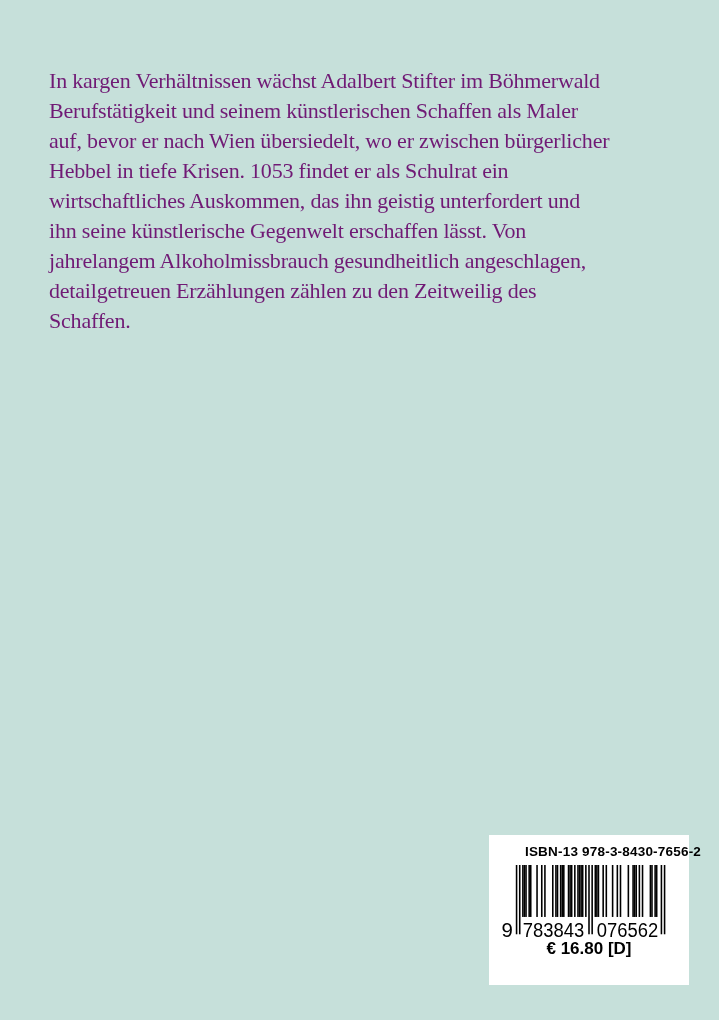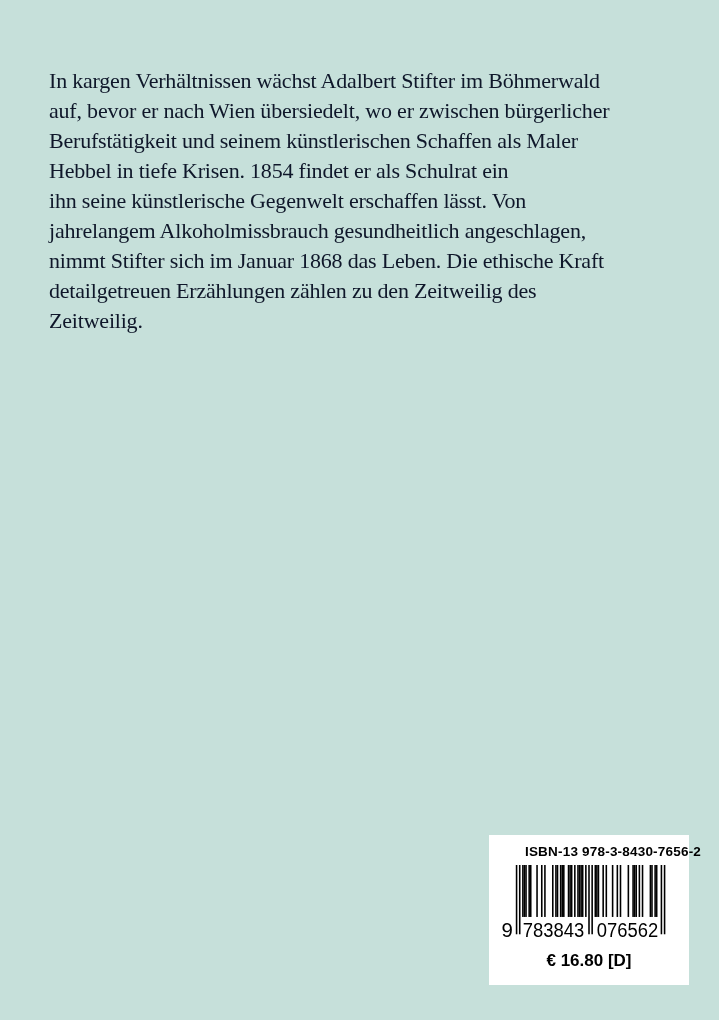--- a/index.html
+++ b/index.html
@@ -56,41 +56,41 @@
   }
   .ean-svg {
     margin-top: 6px;
     display: block;
   }
   .ean-svg text {
     font-family: "Liberation Sans", sans-serif;
     fill: #000000;
   }
   .price-label {
-    margin-top: 12px;
+    margin-top: 0;
     font-size: 17px;
     font-weight: bold;
     white-space: nowrap;
   }
 </style>
 </head>
 <body style="background: rgb(198, 224, 218);">
 
 <div class="cover">
 
-  <div class="blurb" style="color: #0f172a;">
+  <div class="blurb" style="color: #701a75;">
     <div class="blurb-line">In kargen Verhältnissen wächst Adalbert Stifter im Böhmerwald</div>
+    <div class="blurb-line">Berufstätigkeit und seinem künstlerischen Schaffen als Maler</div>
     <div class="blurb-line">auf, bevor er nach Wien übersiedelt, wo er zwischen bürgerlicher</div>
-    <div class="blurb-line">Berufstätigkeit und seinem künstlerischen Schaffen als Maler</div>
-    <div class="blurb-line">Hebbel in tiefe Krisen. 1854 findet er als Schulrat ein</div>
+    <div class="blurb-line">Hebbel in tiefe Krisen. 1053 findet er als Schulrat ein</div>
+    <div class="blurb-line">wirtschaftliches Auskommen, das ihn geistig unterfordert und</div>
     <div class="blurb-line">ihn seine künstlerische Gegenwelt erschaffen lässt. Von</div>
     <div class="blurb-line">jahrelangem Alkoholmissbrauch gesundheitlich angeschlagen,</div>
-    <div class="blurb-line">nimmt Stifter sich im Januar 1868 das Leben. Die ethische Kraft</div>
     <div class="blurb-line">detailgetreuen Erzählungen zählen zu den Zeitweilig des</div>
-    <div class="blurb-line">Zeitweilig.</div>
+    <div class="blurb-line">Schaffen.</div>
   </div>
 
   <div class="barcode-panel" style="background: rgb(255, 255, 255);">
     <div class="isbn-label">ISBN-13 978-3-8430-7656-2</div>
     <svg class="ean-svg" width="178" height="74" viewBox="0 0 113 47" xmlns="http://www.w3.org/2000/svg">
       <g>
           <rect x="10" y="0" width="1" height="44" fill="#000000"></rect>
           <rect x="12" y="0" width="1" height="44" fill="#000000"></rect>
           <rect x="14" y="0" width="1" height="33" fill="#000000"></rect>
           <rect x="15" y="0" width="1" height="33" fill="#000000"></rect>

